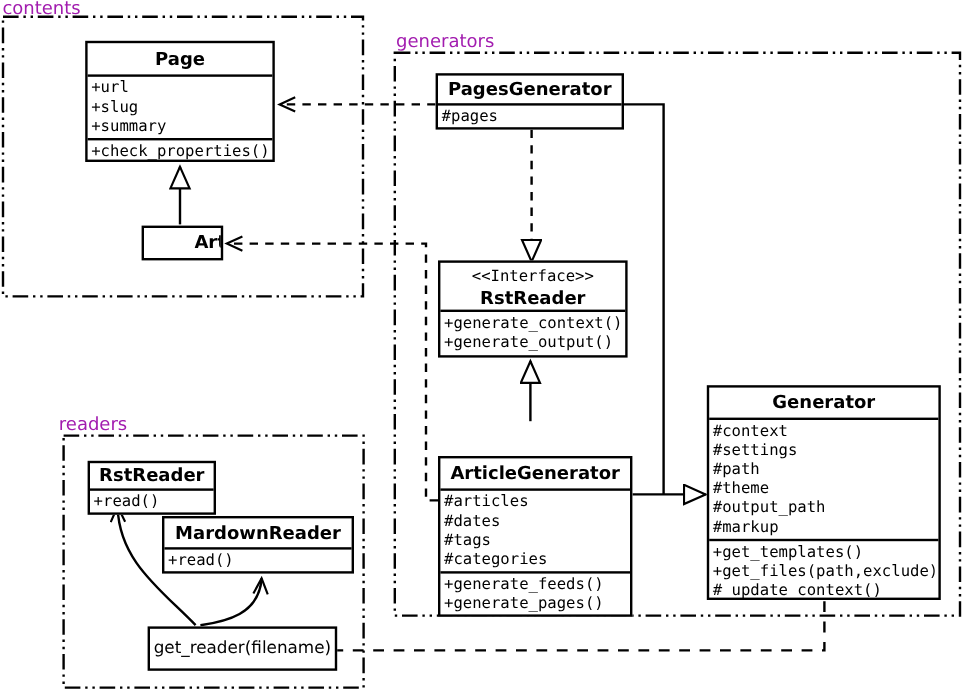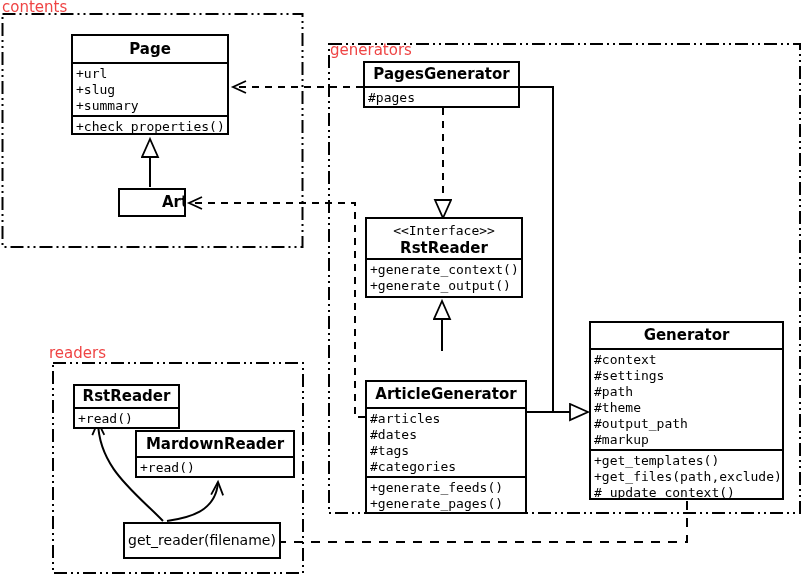--- a/index.html
+++ b/index.html
@@ -3,21 +3,21 @@
 <meta charset="utf-8">
 <style>
   html,body { margin:0; padding:0; background:#ffffff; }
   #canvas {
     position:relative; width:803px; height:579px; background:#ffffff;
     font-family:"DejaVu Sans", sans-serif; color:#000; overflow:hidden;
   }
   #wires { position:absolute; left:0; top:0; width:803px; height:579px; z-index:1; }
   .pkg-label {
     position:absolute; z-index:2; font-size:15px; line-height:16px;
-    font-family:"DejaVu Sans", sans-serif; color:#ef4444; background:transparent;
+    font-family:"DejaVu Sans", sans-serif; color:#a21caf; background:transparent;
   }
   .uml {
     position:absolute; z-index:2; box-sizing:border-box;
     background:#ffffff; border:2px solid #000;
     display:flex; flex-direction:column;
   }
   .uml .title {
     font-weight:bold; font-size:15px; text-align:center;
     font-family:"DejaVu Sans", sans-serif; flex:none; white-space:nowrap; overflow:hidden;
   }
@@ -72,21 +72,21 @@
     <path d="M527,412 L588,412" fill="none" stroke="#000" stroke-width="2" marker-end="url(#mTri)"></path>
 
     <path d="M687,501 L687,542 L254,542" fill="none" stroke="#000" stroke-width="2" stroke-dasharray="9 8" marker-end="url(#mOpen)"></path>
 
     <path d="M163,521 C135,492 99,468 98,422" fill="none" stroke="#000" stroke-width="2" marker-end="url(#mOpen)"></path>
 
     <path d="M167,521 C188,518 216,512 218,482" fill="none" stroke="#000" stroke-width="2" marker-end="url(#mOpen)"></path>
   </svg>
 
   <div class="pkg-label" style="left:2px; top:-1px;">contents</div>
-  <div class="pkg-label" style="left:330px; top:42px;text-align:center;">generators</div>
+  <div class="pkg-label" style="left:330px; top:26px;text-align:center;">generators</div>
   <div class="pkg-label" style="left:49px; top:345px;">readers</div>
 
   <div class="uml" style="left:71px; top:34px; width:158px; height:101px;">
     <div class="title" style="line-height:26px;">Page</div>
     <div class="sec">
       <div class="row">+url</div>
       <div class="row">+slug</div>
       <div class="row">+summary</div>
     </div>
     <div class="sec">

